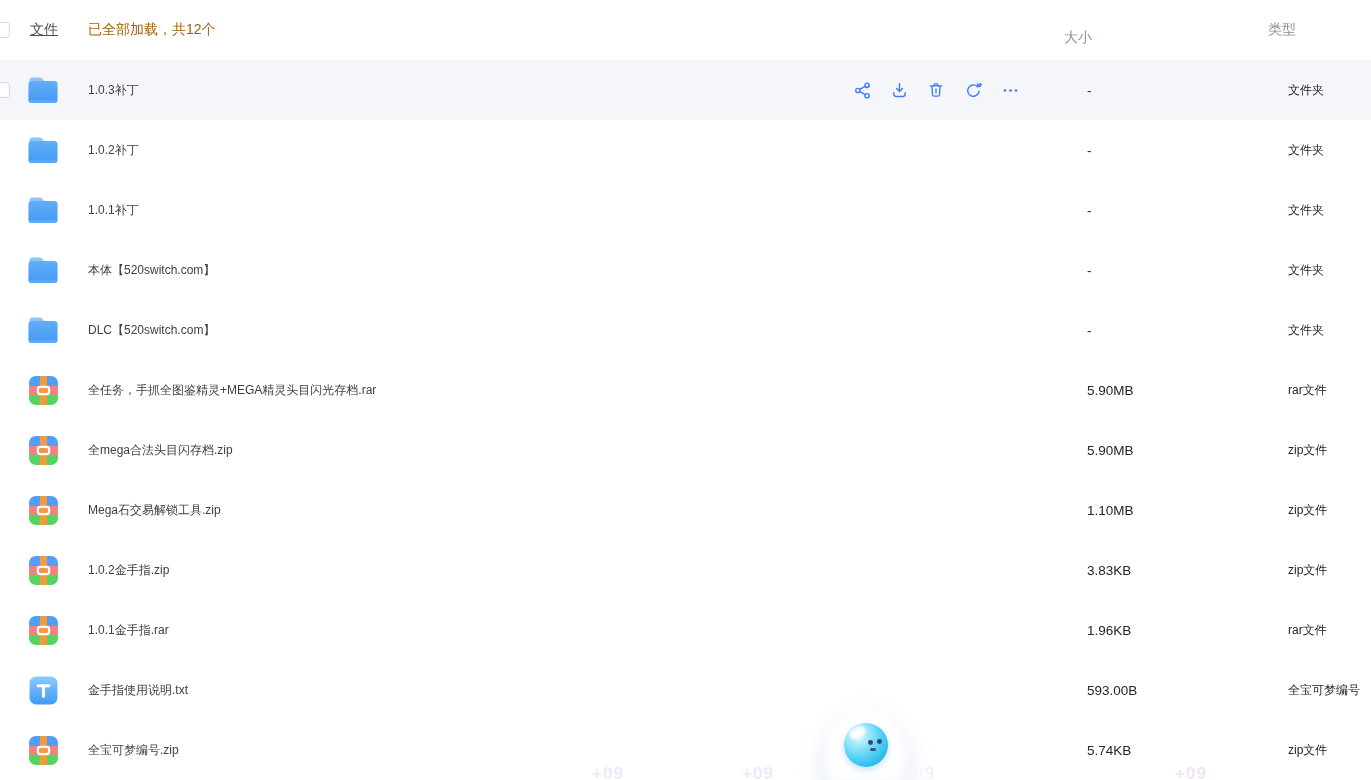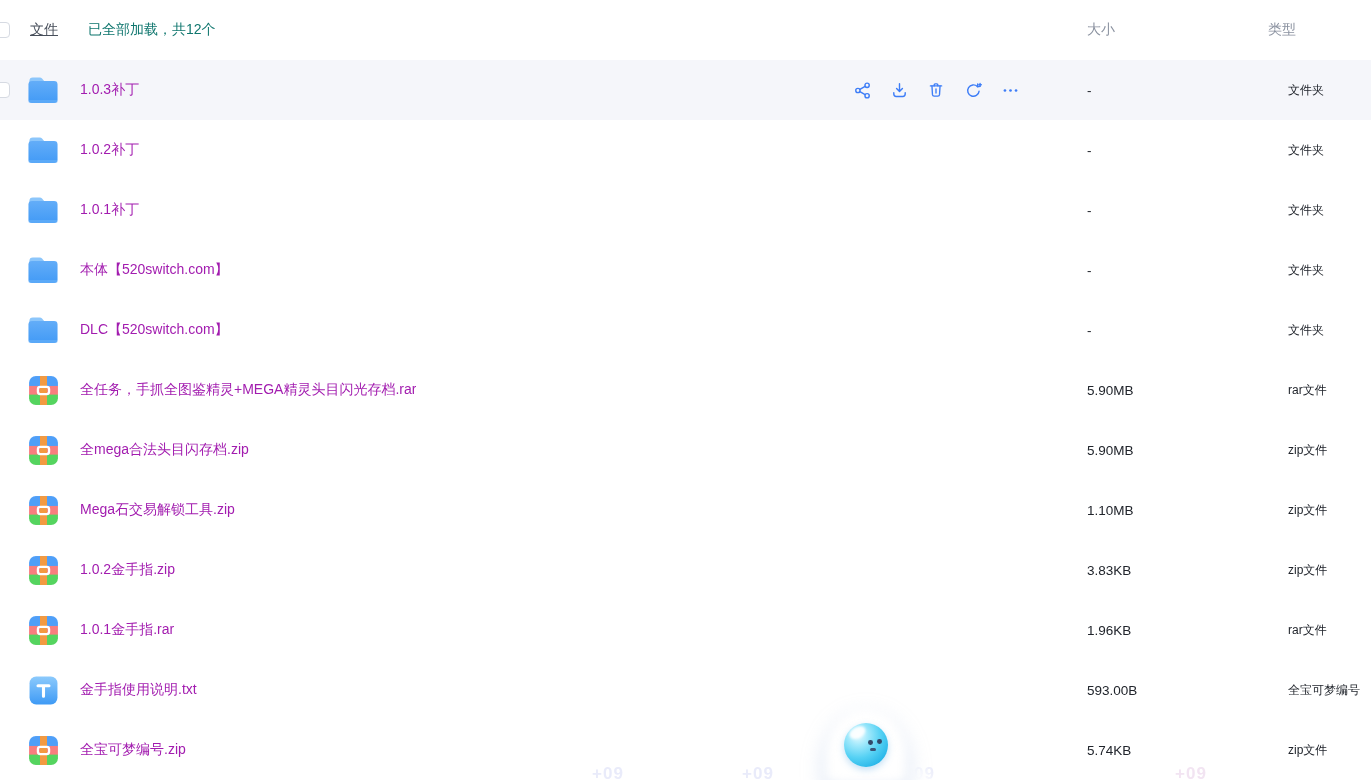--- a/index.html
+++ b/index.html
@@ -7,41 +7,41 @@
     width:1371px;height:780px;
     font-family:"Liberation Sans","DejaVu Sans",sans-serif;
     background:#fff;
   }
   .app{position:relative;width:1371px;height:780px;overflow:hidden;background:#fff;}
 
   
   .list-header{position:relative;height:60px;}
   .h-item{position:absolute;top:50%;transform:translateY(-50%);font-size:14px;white-space:nowrap;}
   .h-file{left:30px;color:#474e5a;cursor:pointer;text-decoration:underline;}
-  .h-status{left:88px;color:#0f766e;}
-  .h-size{left:1087px;color:#8b92a0;cursor:pointer;}
+  .h-status{left:88px;color:#a16207;}
+  .h-size{left:1064px;color:#8b92a0;cursor:pointer;margin-top:8px;}
   .h-type{left:1268px;color:#8b92a0;cursor:pointer;}
 
   
   .checkbox{
     position:absolute;left:-6px;top:50%;transform:translateY(-50%);
     width:16px;height:16px;border:1px solid #d6dae2;border-radius:4px;
     background:#fff;box-sizing:border-box;cursor:pointer;
   }
 
   
   .row{position:relative;height:60px;}
   .row.hovered{background:var(--hover-bg,#f5f6fa);}
   .row .row-check{display:none;}
   .row.hovered .row-check{display:block;}
   .file-icon{position:absolute;left:27px;top:50%;transform:translateY(-50%);width:32px;height:32px;display:flex;align-items:center;justify-content:center;}
   .file-icon svg{display:block;}
   .file-name{
-    position:absolute;left:80px;top:50%;transform:translateY(-50%);
-    font-size:14px;color:#a21caf;white-space:nowrap;cursor:pointer;max-width:720px;overflow:hidden;text-overflow:ellipsis;
+    position:absolute;left:88px;top:50%;transform:translateY(-50%);
+    font-size:12px;color:#404040;white-space:nowrap;cursor:pointer;max-width:720px;overflow:hidden;text-overflow:ellipsis;
   }
   .col-size{position:absolute;left:1087px;top:50%;transform:translateY(-50%);font-size:13.5px;color:#21252c;white-space:nowrap;}
   .col-type{position:absolute;left:1288px;top:50%;transform:translateY(-50%);font-size:12px;color:#21252c;white-space:nowrap;}
 
   
   .actions{position:absolute;left:852px;top:50%;transform:translateY(-50%);display:none;gap:17px;align-items:center;}
   .row.hovered .actions{display:flex;}
   .act{background:none;border:none;padding:0;margin:0;width:20px;height:20px;cursor:pointer;color:var(--accent,#3d7df7);display:flex;align-items:center;justify-content:center;}
   .act svg{display:block;}
 

